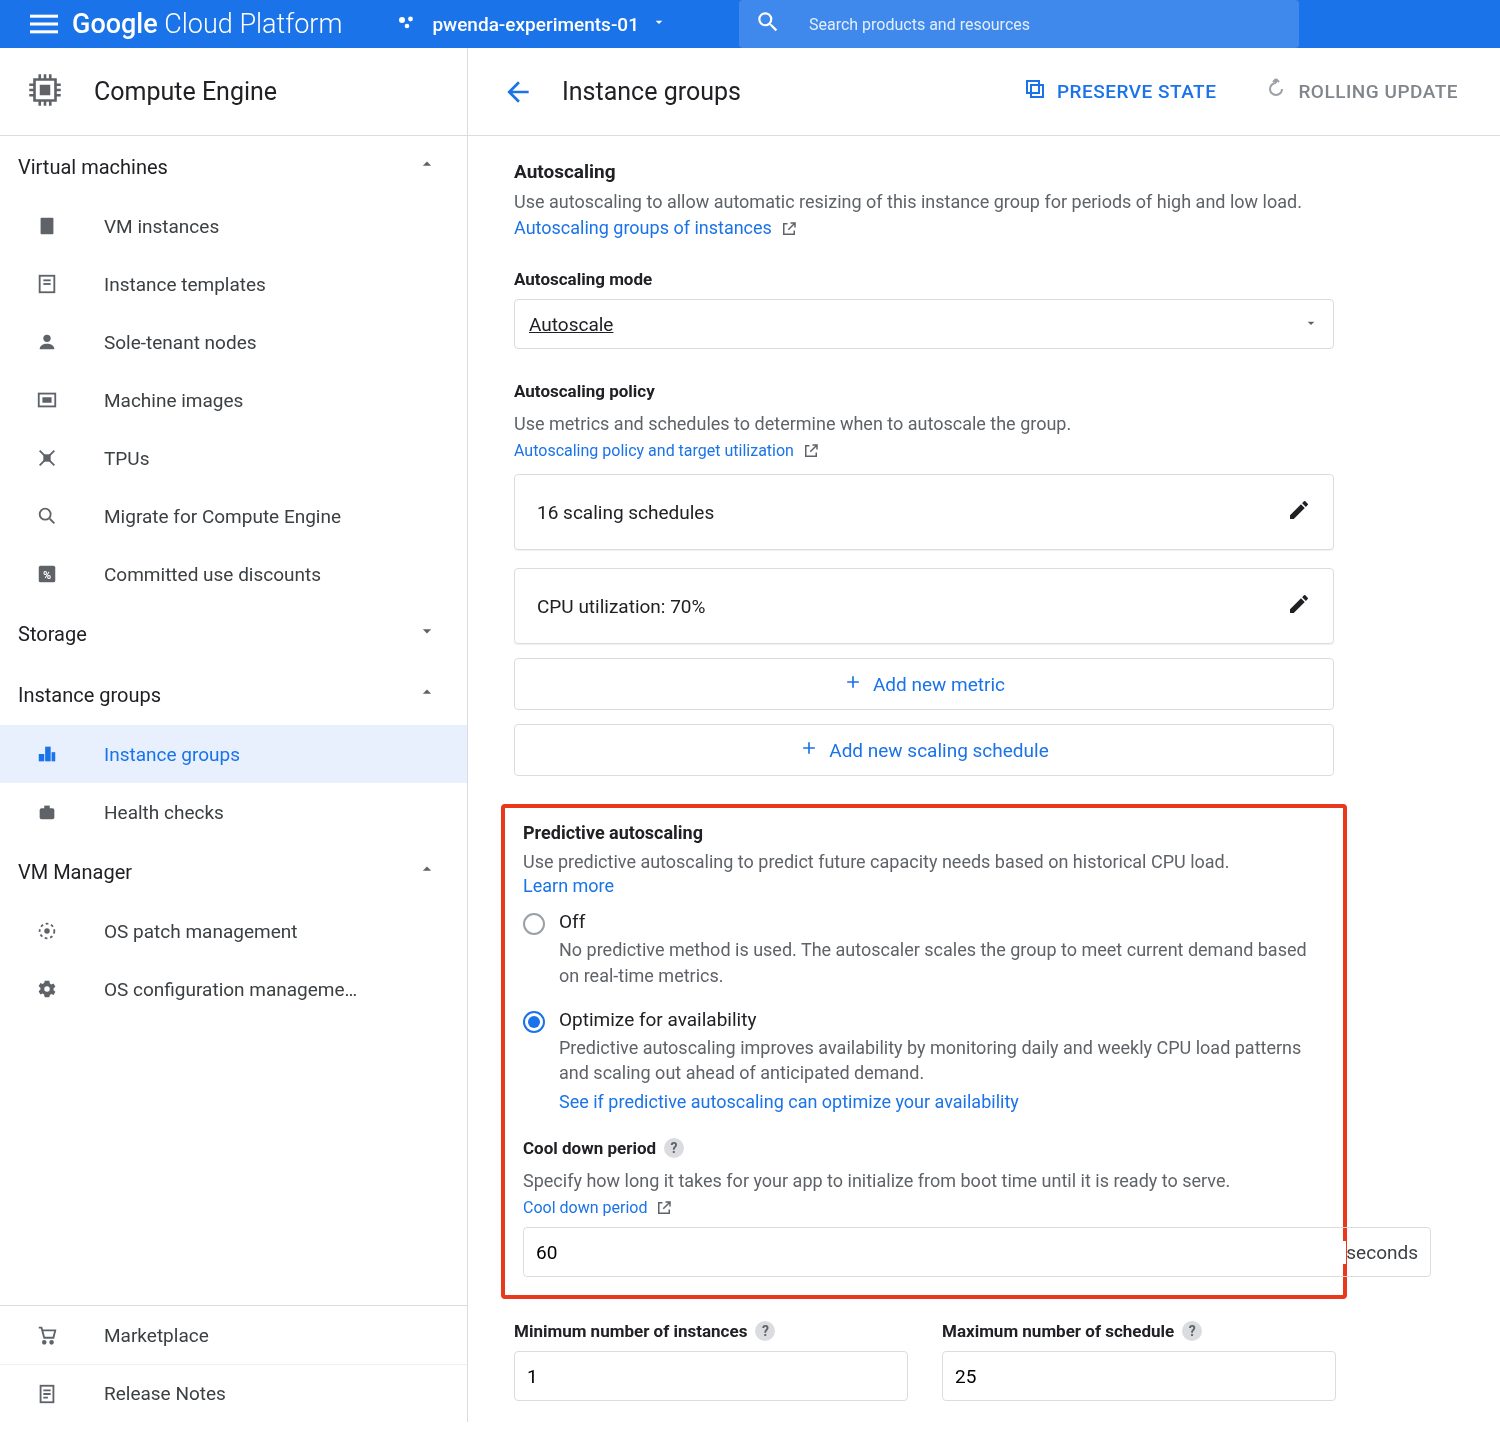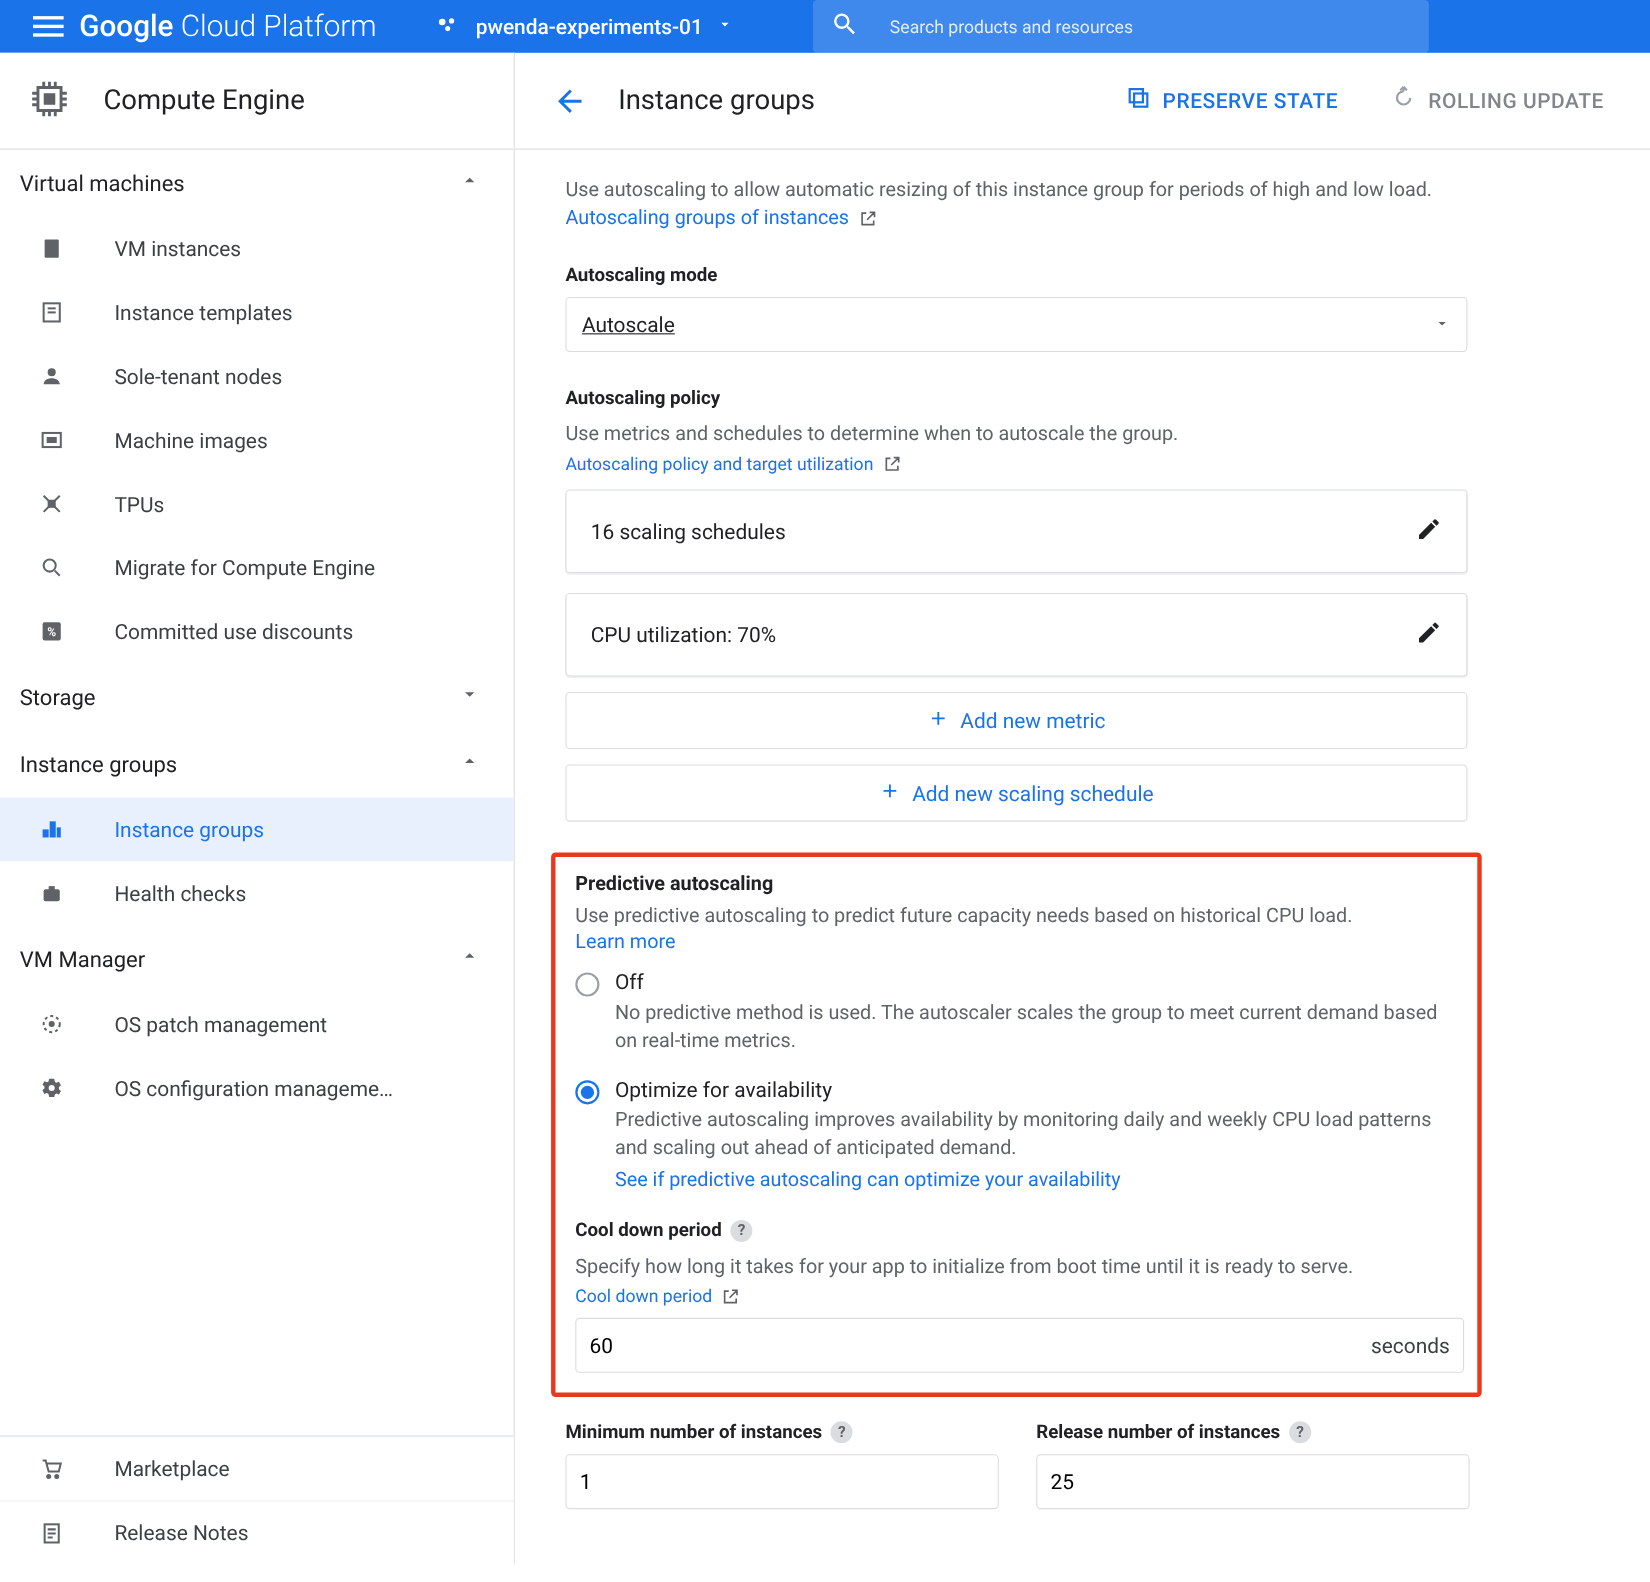--- a/index.html
+++ b/index.html
@@ -72,21 +72,21 @@
 
   .radio-group { margin-top:14px; }
   .radio-row { display:flex; gap:14px; align-items:flex-start; margin-top:10px; }
   .radio-outer { width:22px; height:22px; border-radius:50%; border:2px solid #9aa0a6; display:flex; align-items:center; justify-content:center; margin-top:3px; flex-shrink:0; cursor:pointer; }
   .radio-outer.selected { border-color:#1a73e8; }
   .radio-inner { width:12px; height:12px; border-radius:50%; background:#1a73e8; }
   .radio-label { font-size:19px; color:#202124; }
   .radio-desc { font-size:18px; color:#5f6368; margin-top:4px; line-height:1.4; }
   .radio-link { font-size:18px; color:#1a73e8; margin-top:6px; display:block; cursor:pointer; }
 
-  .text-input { width:808px; height:50px; border:1px solid #dadce0; border-radius:4px; display:flex; align-items:center; padding:0 12px; margin-top:10px; }
+  .text-input { width:908px; height:50px; border:1px solid #dadce0; border-radius:4px; display:flex; align-items:center; padding:0 12px; margin-top:10px; }
   .text-input input { flex:1; border:none; outline:none; font-size:19px; }
   .text-input .suffix { font-size:19px; color:#3c4043; }
 
   .two-col { display:flex; gap:34px; margin-top:22px; }
   .col { flex:0 0 394px; }
   .col .text-input { width:394px; }
 
   .help-circle { width:20px; height:20px; border-radius:50%; background:#dadce0; color:#5f6368; font-size:14px; display:inline-flex; align-items:center; justify-content:center; }
 </style>
 </head>
@@ -314,20 +314,21 @@
         <span><svg width="24" height="24" viewBox="0 0 24 24" fill="none" stroke="#9aa0a6" stroke-width="2">
               <path d="M12 6V2M12 6a6 6 0 106 6"></path>
               <path d="M12 2l-3 3M12 2l3 3"></path>
             </svg></span>
         <span>ROLLING UPDATE</span>
       </div>
     </div>
 
     <div class="content">
 
+      <div class="section-title">Autoscaling</div>
       <div class="section-desc">
         <span>Use autoscaling to allow automatic resizing of this instance group for periods of high and low load. </span>
         <span class="link link-ext">
           <span>Autoscaling groups of instances</span>
           <span class="ext-icon"><svg viewBox="0 0 24 24" width="18" height="18" fill="none" stroke="#5f6368" stroke-width="2">
                 <path d="M14 4h6v6M20 4l-9 9M19 14v5H5V5h5"></path>
               </svg></span>
         </span>
       </div>
 
@@ -425,21 +426,21 @@
           <div class="form-label" style="margin-top:0;">
             <span>Minimum number of instances</span>
             <span class="help-circle">?</span>
           </div>
           <div class="text-input">
             <input value="1" style="">
           </div>
         </div>
         <div class="col">
           <div class="form-label" style="margin-top:0;">
-            <span>Release number of instances</span>
+            <span>Maximum number of schedule</span>
             <span class="help-circle">?</span>
           </div>
           <div class="text-input">
             <input value="25" style="">
           </div>
         </div>
       </div>
 
     </div>
   </div>

